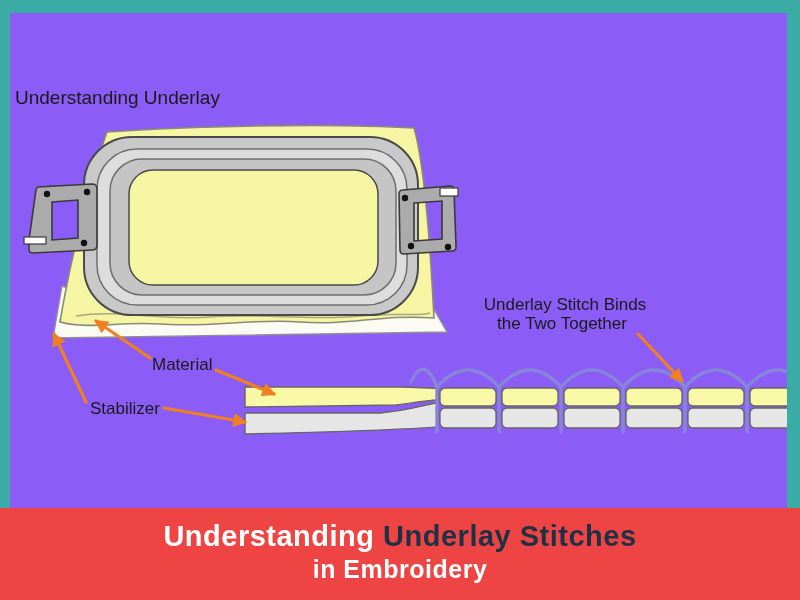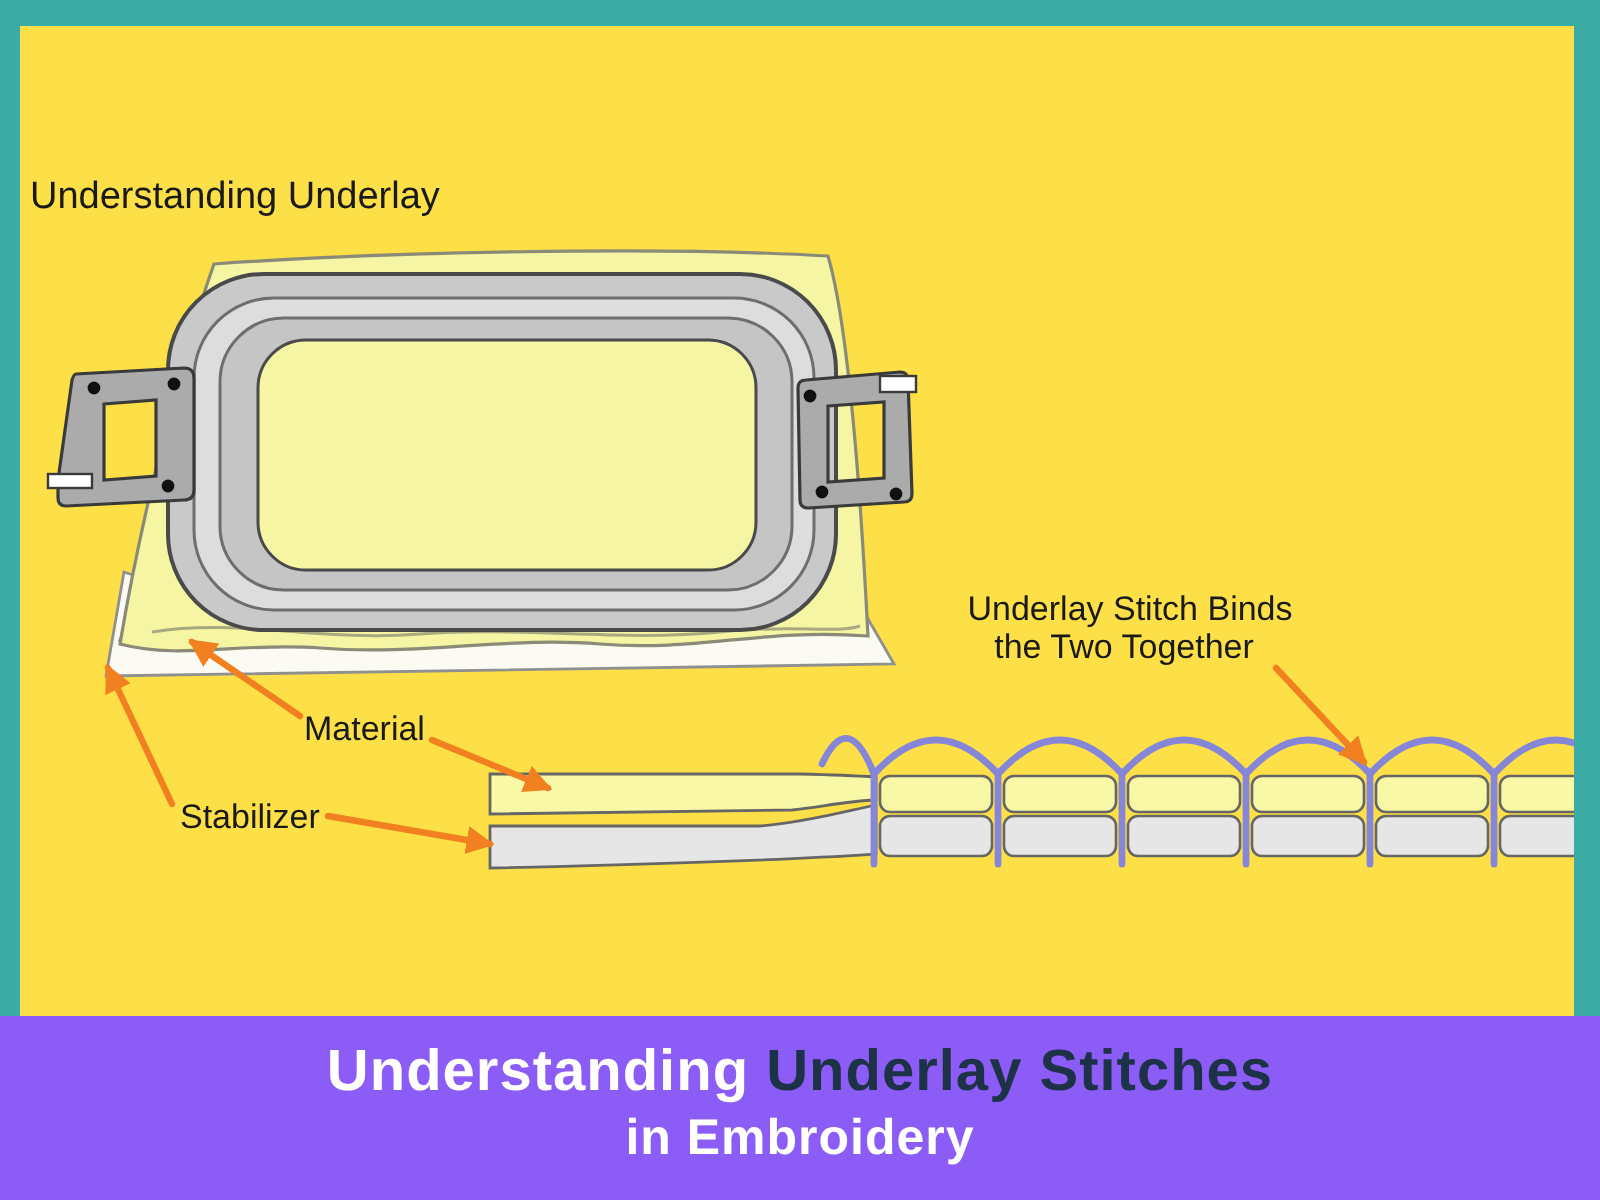--- a/index.html
+++ b/index.html
@@ -1,19 +1,19 @@
 <!DOCTYPE html>
 <html><head>
 <meta charset="utf-8">
 <style>
   html,body{margin:0;padding:0;width:800px;height:600px;overflow:hidden;
     font-family:"Liberation Sans", sans-serif;}
   .frame{position:absolute;left:0;top:0;width:800px;height:600px;background:#3AACA5;}
-  .canvas{position:absolute;left:10px;top:13px;width:777px;height:495px;background:#fde047;}
-  .banner{position:absolute;left:0;top:508px;width:800px;height:92px;background:#8b5cf6;
+  .canvas{position:absolute;left:10px;top:13px;width:777px;height:495px;background:#8b5cf6;}
+  .banner{position:absolute;left:0;top:508px;width:800px;height:92px;background:#ef4444;
     text-align:center;color:#ffffff;}
   .banner .line1{margin-top:11px;font-size:29px;line-height:34px;font-weight:600;letter-spacing:.5px;}
   .banner .line2{font-size:25px;line-height:32px;font-weight:600;letter-spacing:.5px;}
   .banner .dark{color:#1D3247;font-weight:800;}
   svg{display:block;}
   svg text{font-family:"Liberation Sans", sans-serif;fill:#1a1a1a;}
   .title-text{font-size:19px;}
   .label-text{font-size:17px;}
   .fabric{fill:#F5F5A3;stroke:#8a8a78;stroke-width:1.6;}
   .sheet{fill:#FBFBF4;stroke:#909090;stroke-width:1.4;}

